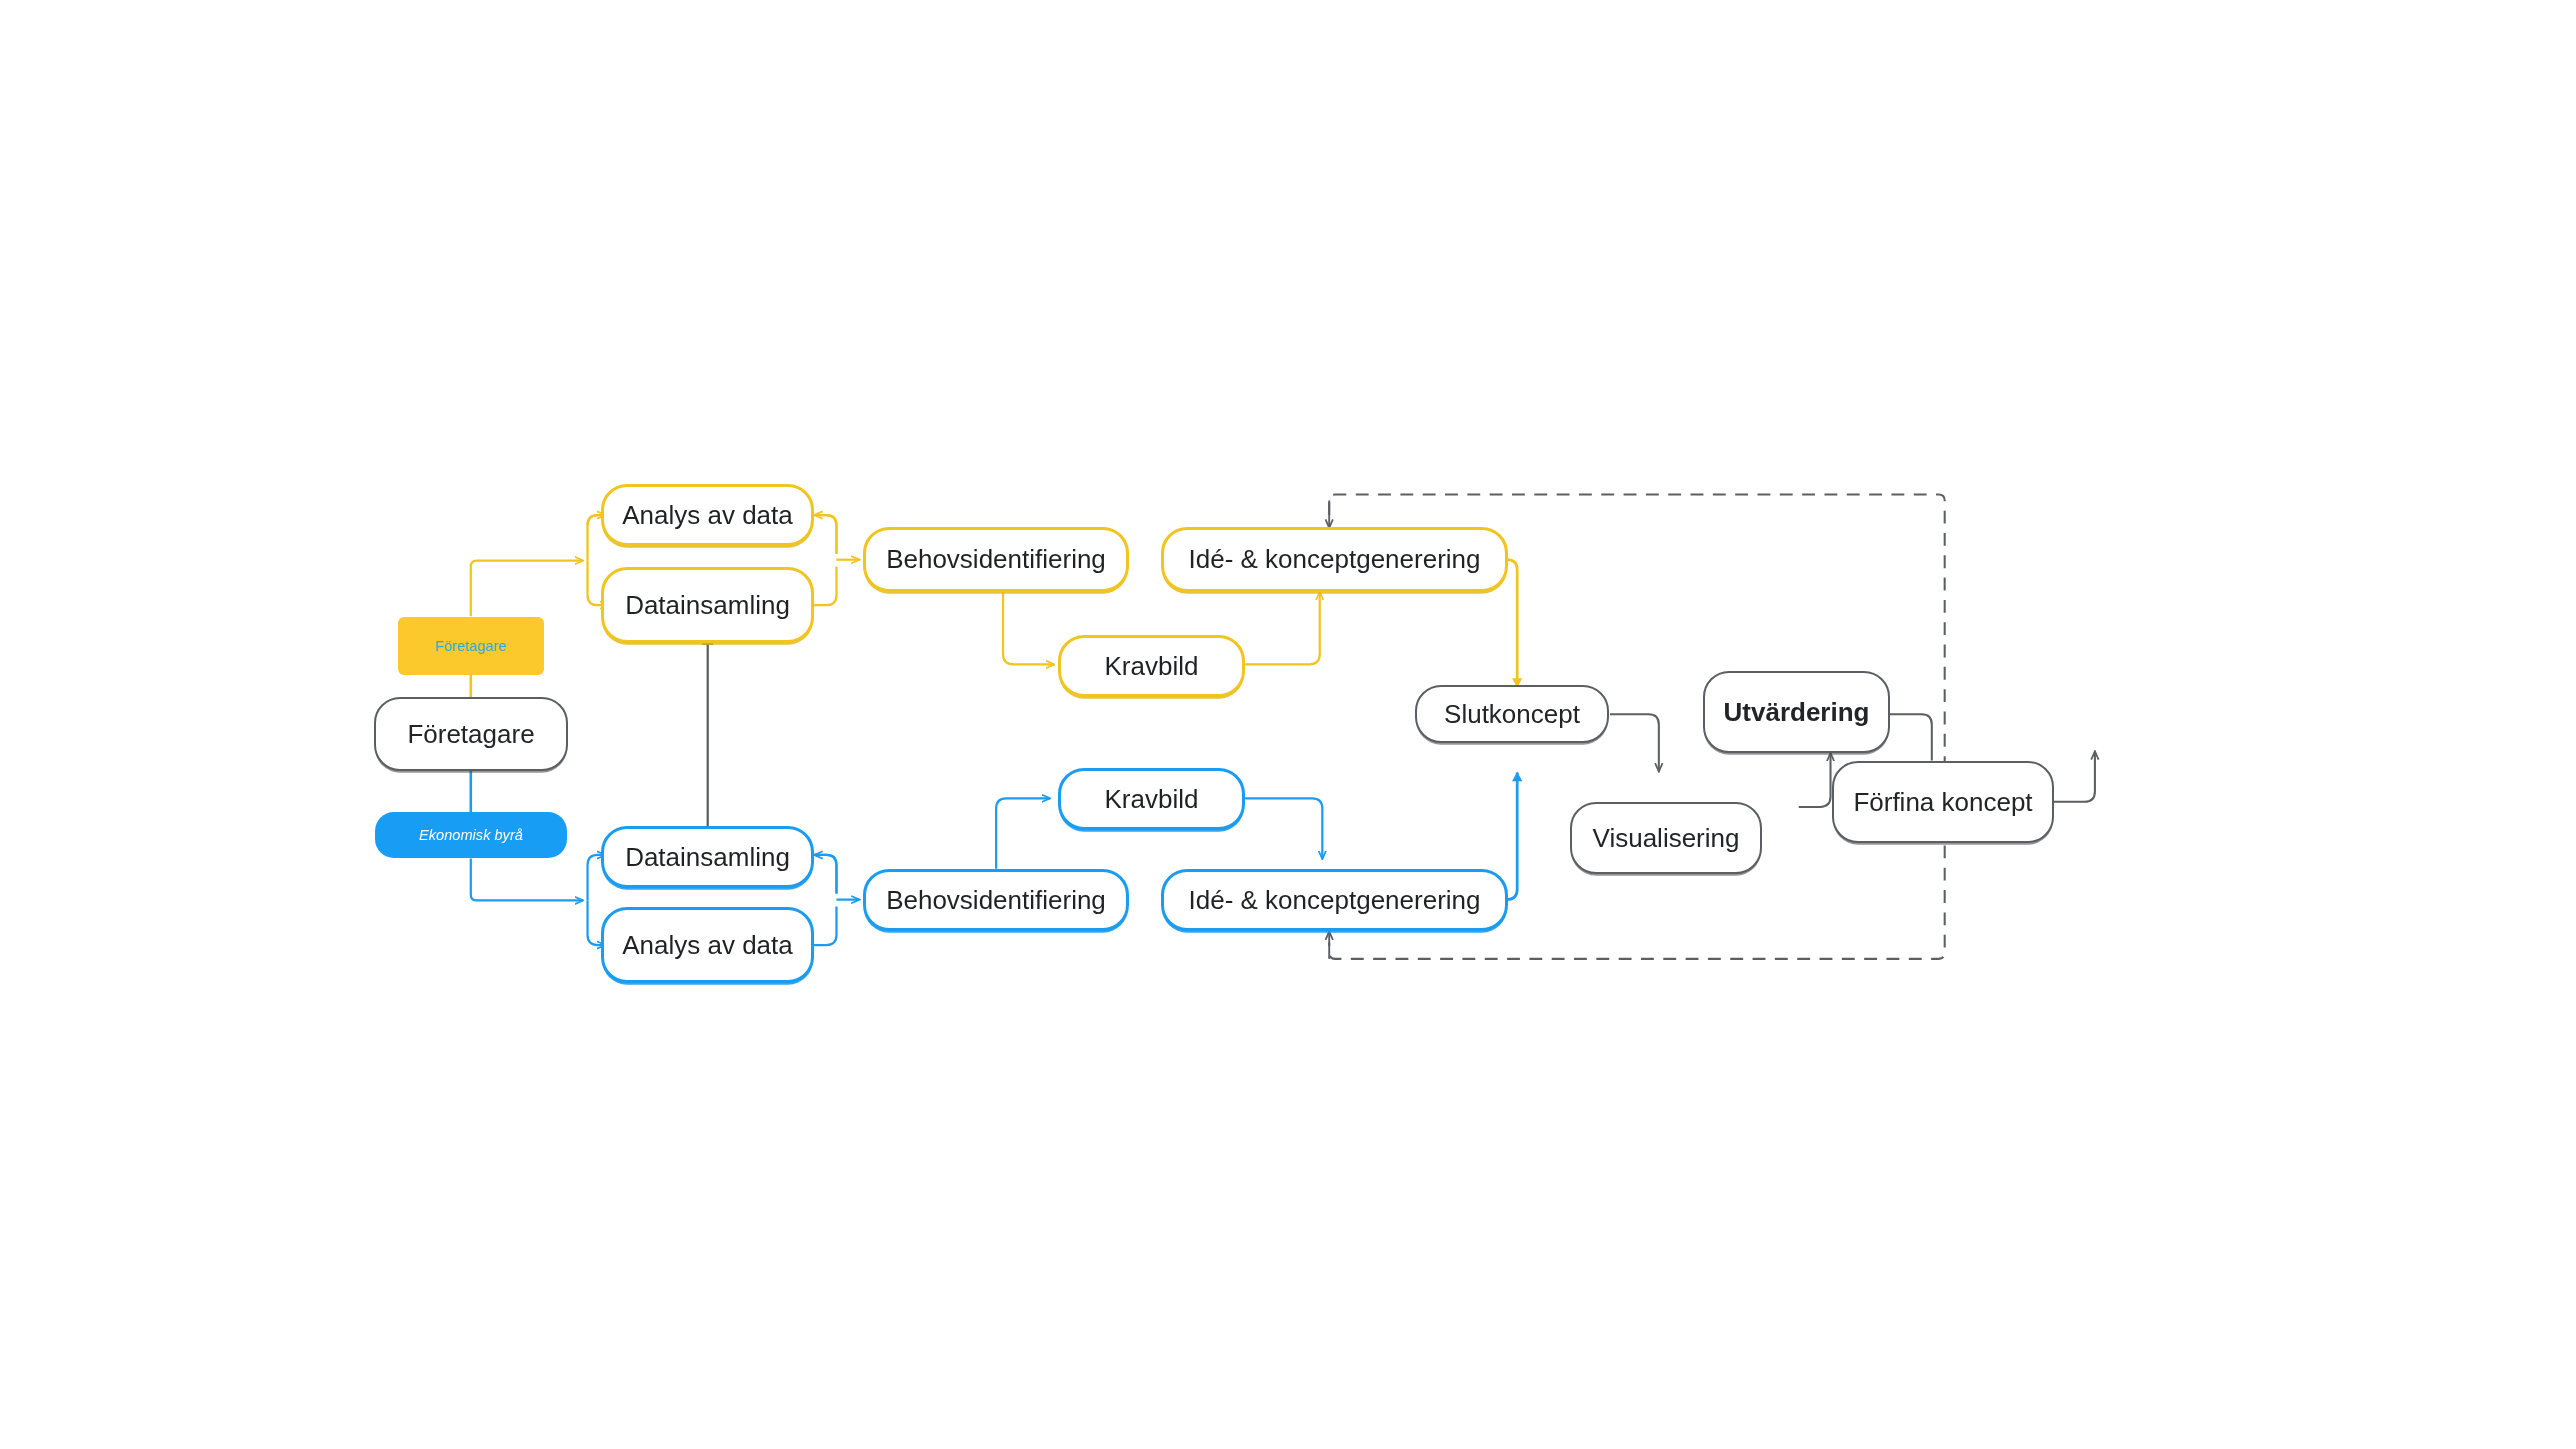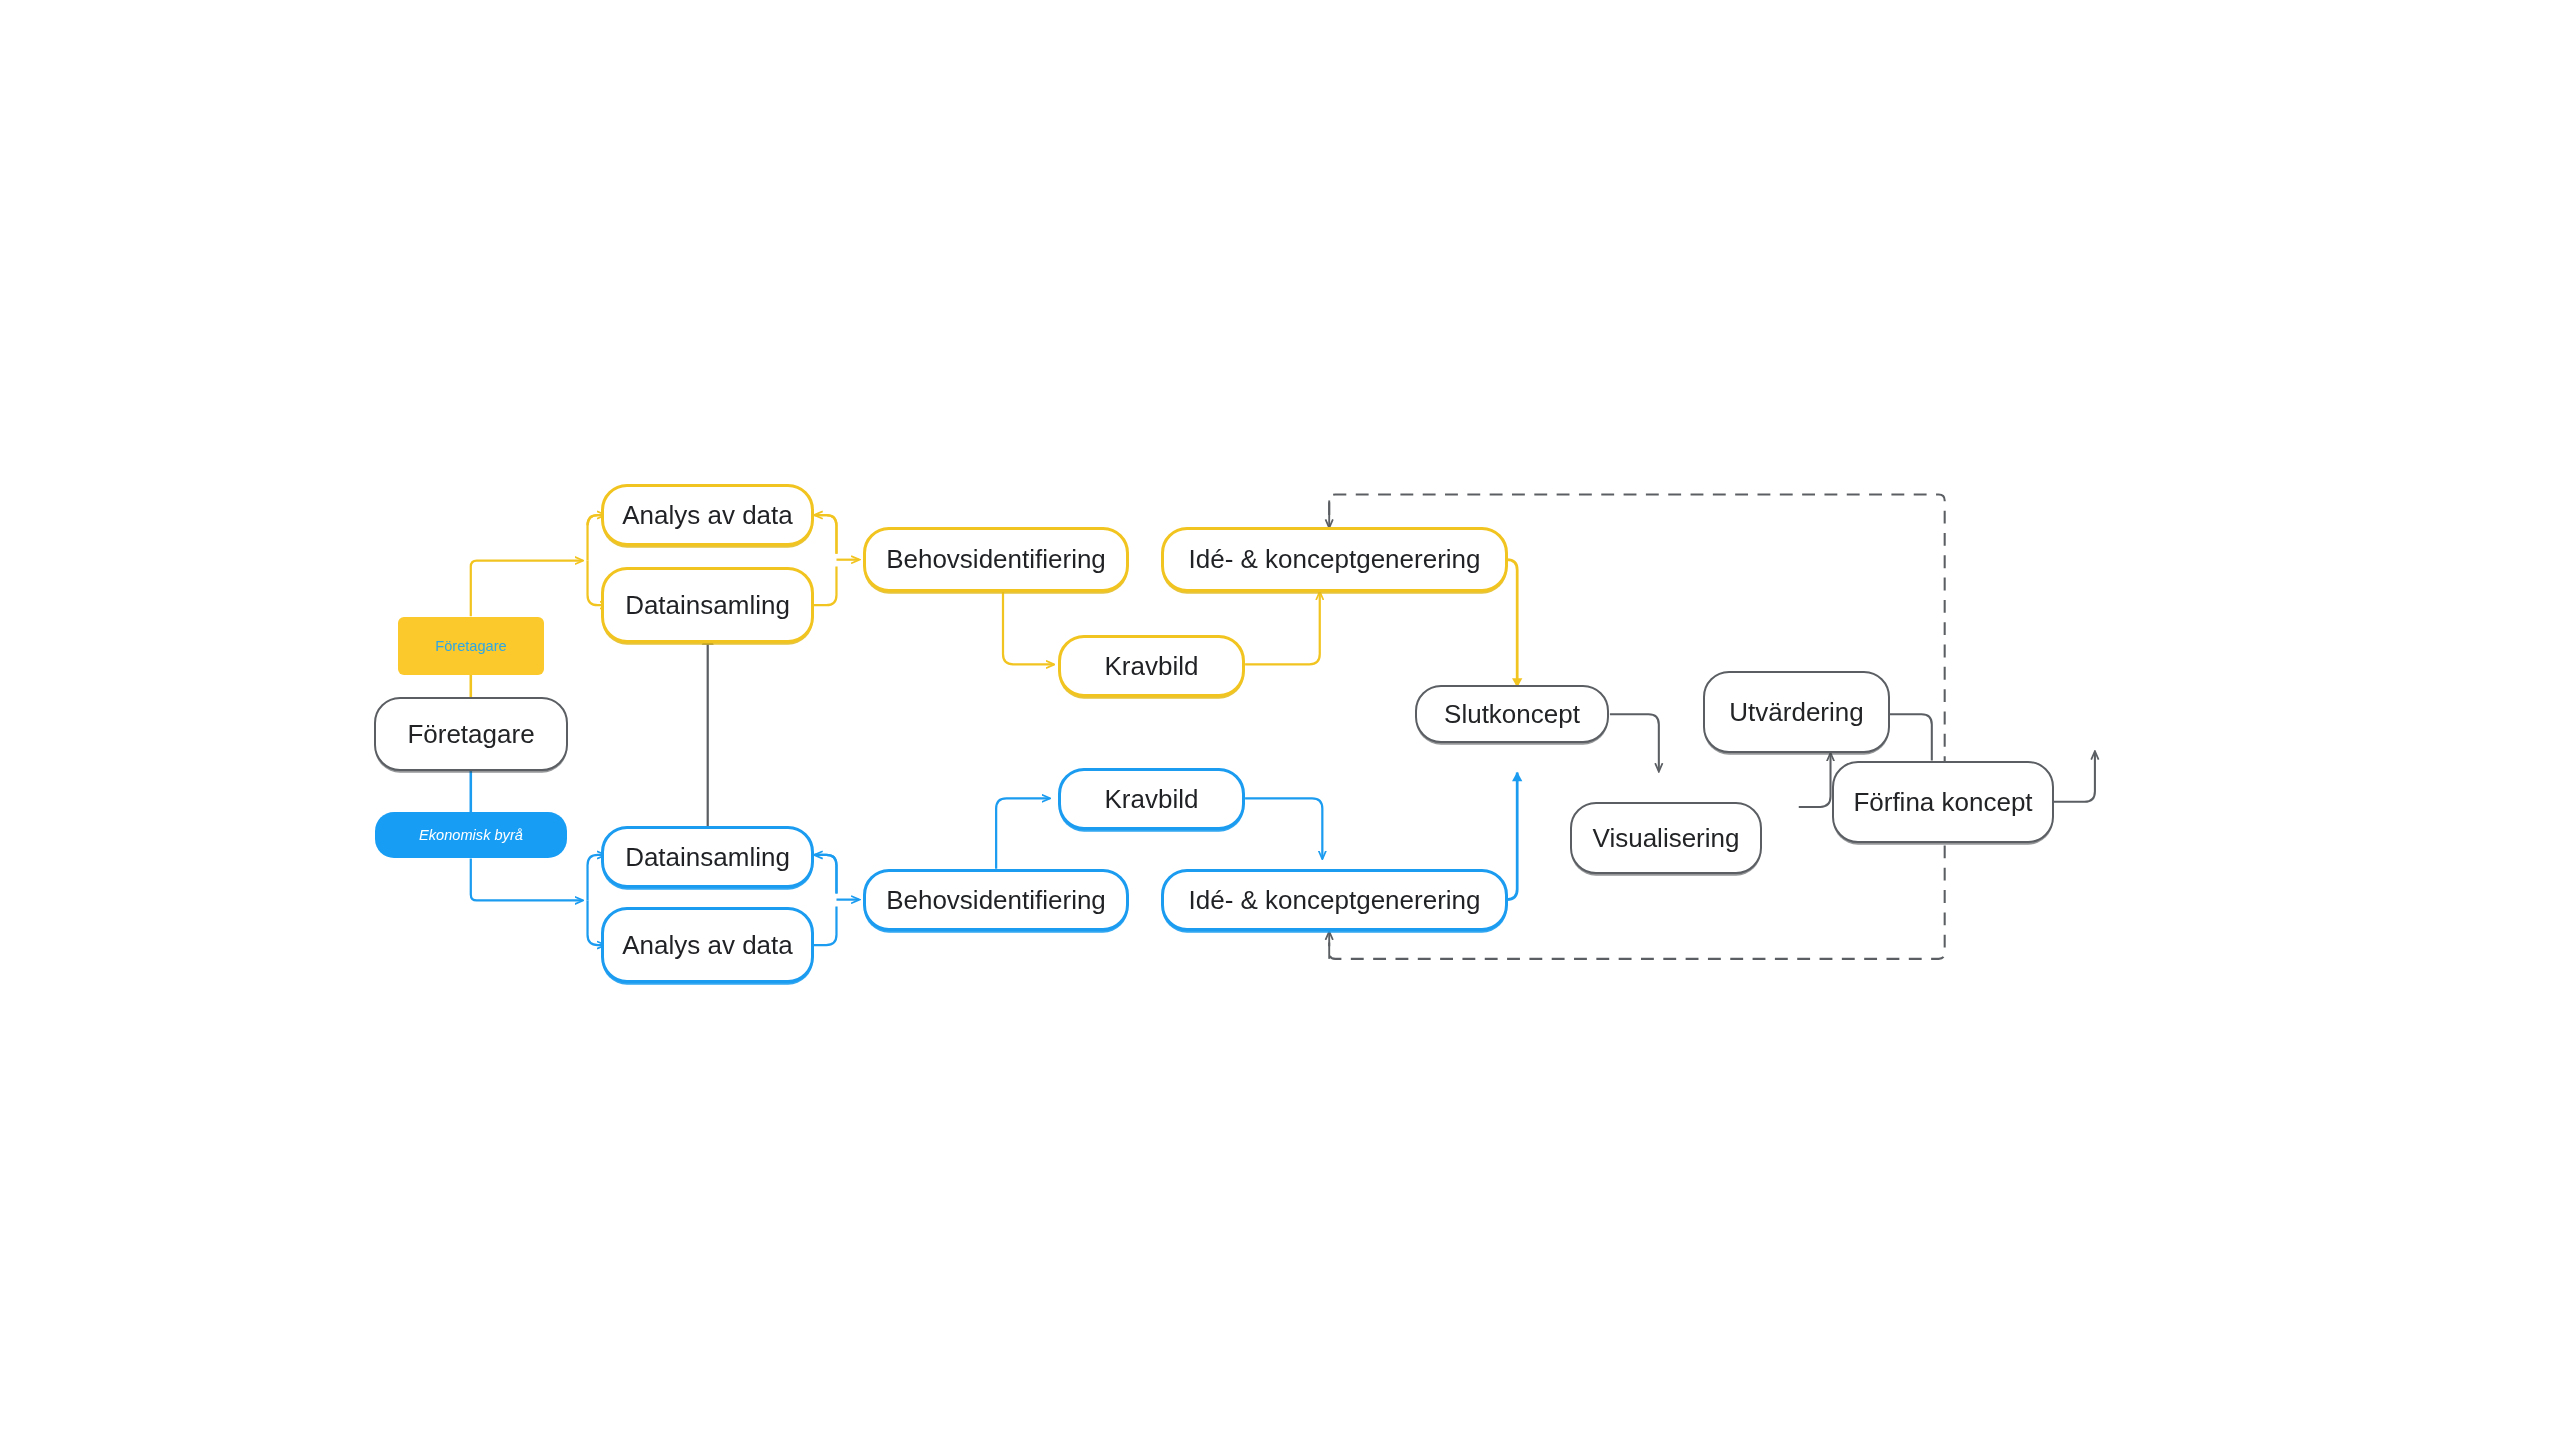--- a/index.html
+++ b/index.html
@@ -168,21 +168,21 @@
   <div class="node n-blue" style="left:1161px;top:869px;width:347px;height:62px;">
     <span class="lbl">Idé- &amp; konceptgenerering</span>
   </div>
 
   <div class="node n-grey" style="left:1415px;top:685px;width:194px;height:58px;">
     <span class="lbl">Slutkoncept</span>
   </div>
   <div class="node n-grey" style="left:1570px;top:771px;width:192px;height:72px;margin-top:31px;">
     <span class="lbl">Visualisering</span>
   </div>
-  <div class="node n-grey" style="left:1703px;top:671px;width:187px;height:82px;">
+  <div class="node n-grey" style="left:1703px;top:671px;width:187px;height:82px;font-weight:bold;">
     <span class="lbl">Utvärdering</span>
   </div>
   <div class="node n-grey" style="left:1832px;top:761px;width:222px;height:82px;">
     <span class="lbl">Förfina koncept</span>
   </div>
 
 </div>
 
 
 </body></html>

